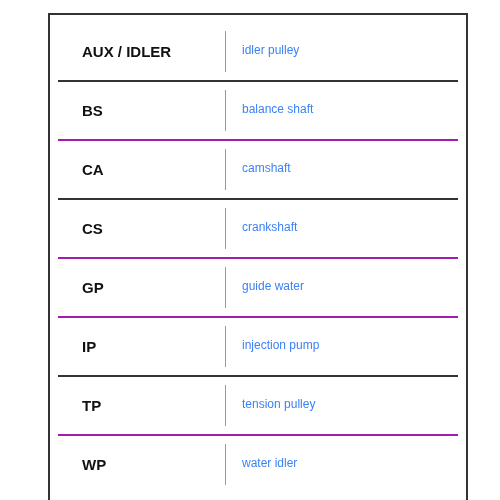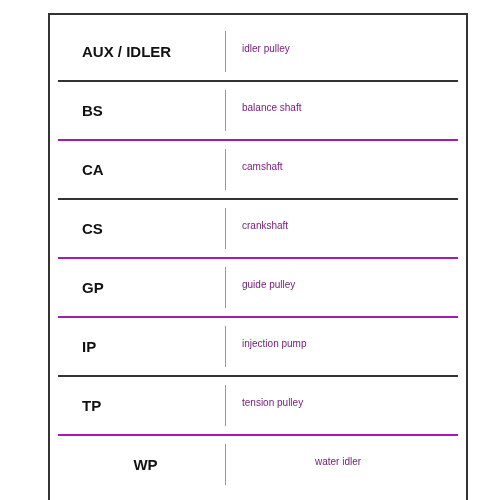--- a/index.html
+++ b/index.html
@@ -27,38 +27,37 @@
       display: flex;
       border-bottom: 2px solid #a21caf;
     }
 
     .table-row.thick-bottom {
       border-bottom: 2px solid #333;
     }
 
     .table-row:last-child {
       border-bottom: none;
-      text-align: center;
     }
 
     .col-abbr {
       width: 160px;
       min-width: 160px;
       padding: 12px 16px;
       font-weight: bold;
       font-size: 15px;
       border-right: 1px solid #999;
       color: #111;
     }
 
     .col-desc {
       flex: 1;
       padding: 12px 16px;
-      font-size: 10px;
-      color: #701a75;
+      font-size: 12px;
+      color: #3b82f6;
     }
   </style>
 </head>
 <body>
 
 <div class="table-container">
 <div class="table-row thick-bottom">
       <div class="col-abbr">AUX / IDLER</div>
       <div class="col-desc">idler pulley</div>
     </div>
@@ -69,21 +68,21 @@
     <div class="table-row thick-bottom">
       <div class="col-abbr">CA</div>
       <div class="col-desc">camshaft</div>
     </div>
     <div class="table-row">
       <div class="col-abbr">CS</div>
       <div class="col-desc">crankshaft</div>
     </div>
     <div class="table-row">
       <div class="col-abbr">GP</div>
-      <div class="col-desc">guide pulley</div>
+      <div class="col-desc">guide water</div>
     </div>
     <div class="table-row thick-bottom">
       <div class="col-abbr">IP</div>
       <div class="col-desc">injection pump</div>
     </div>
     <div class="table-row">
       <div class="col-abbr">TP</div>
       <div class="col-desc">tension pulley</div>
     </div>
     <div class="table-row">

